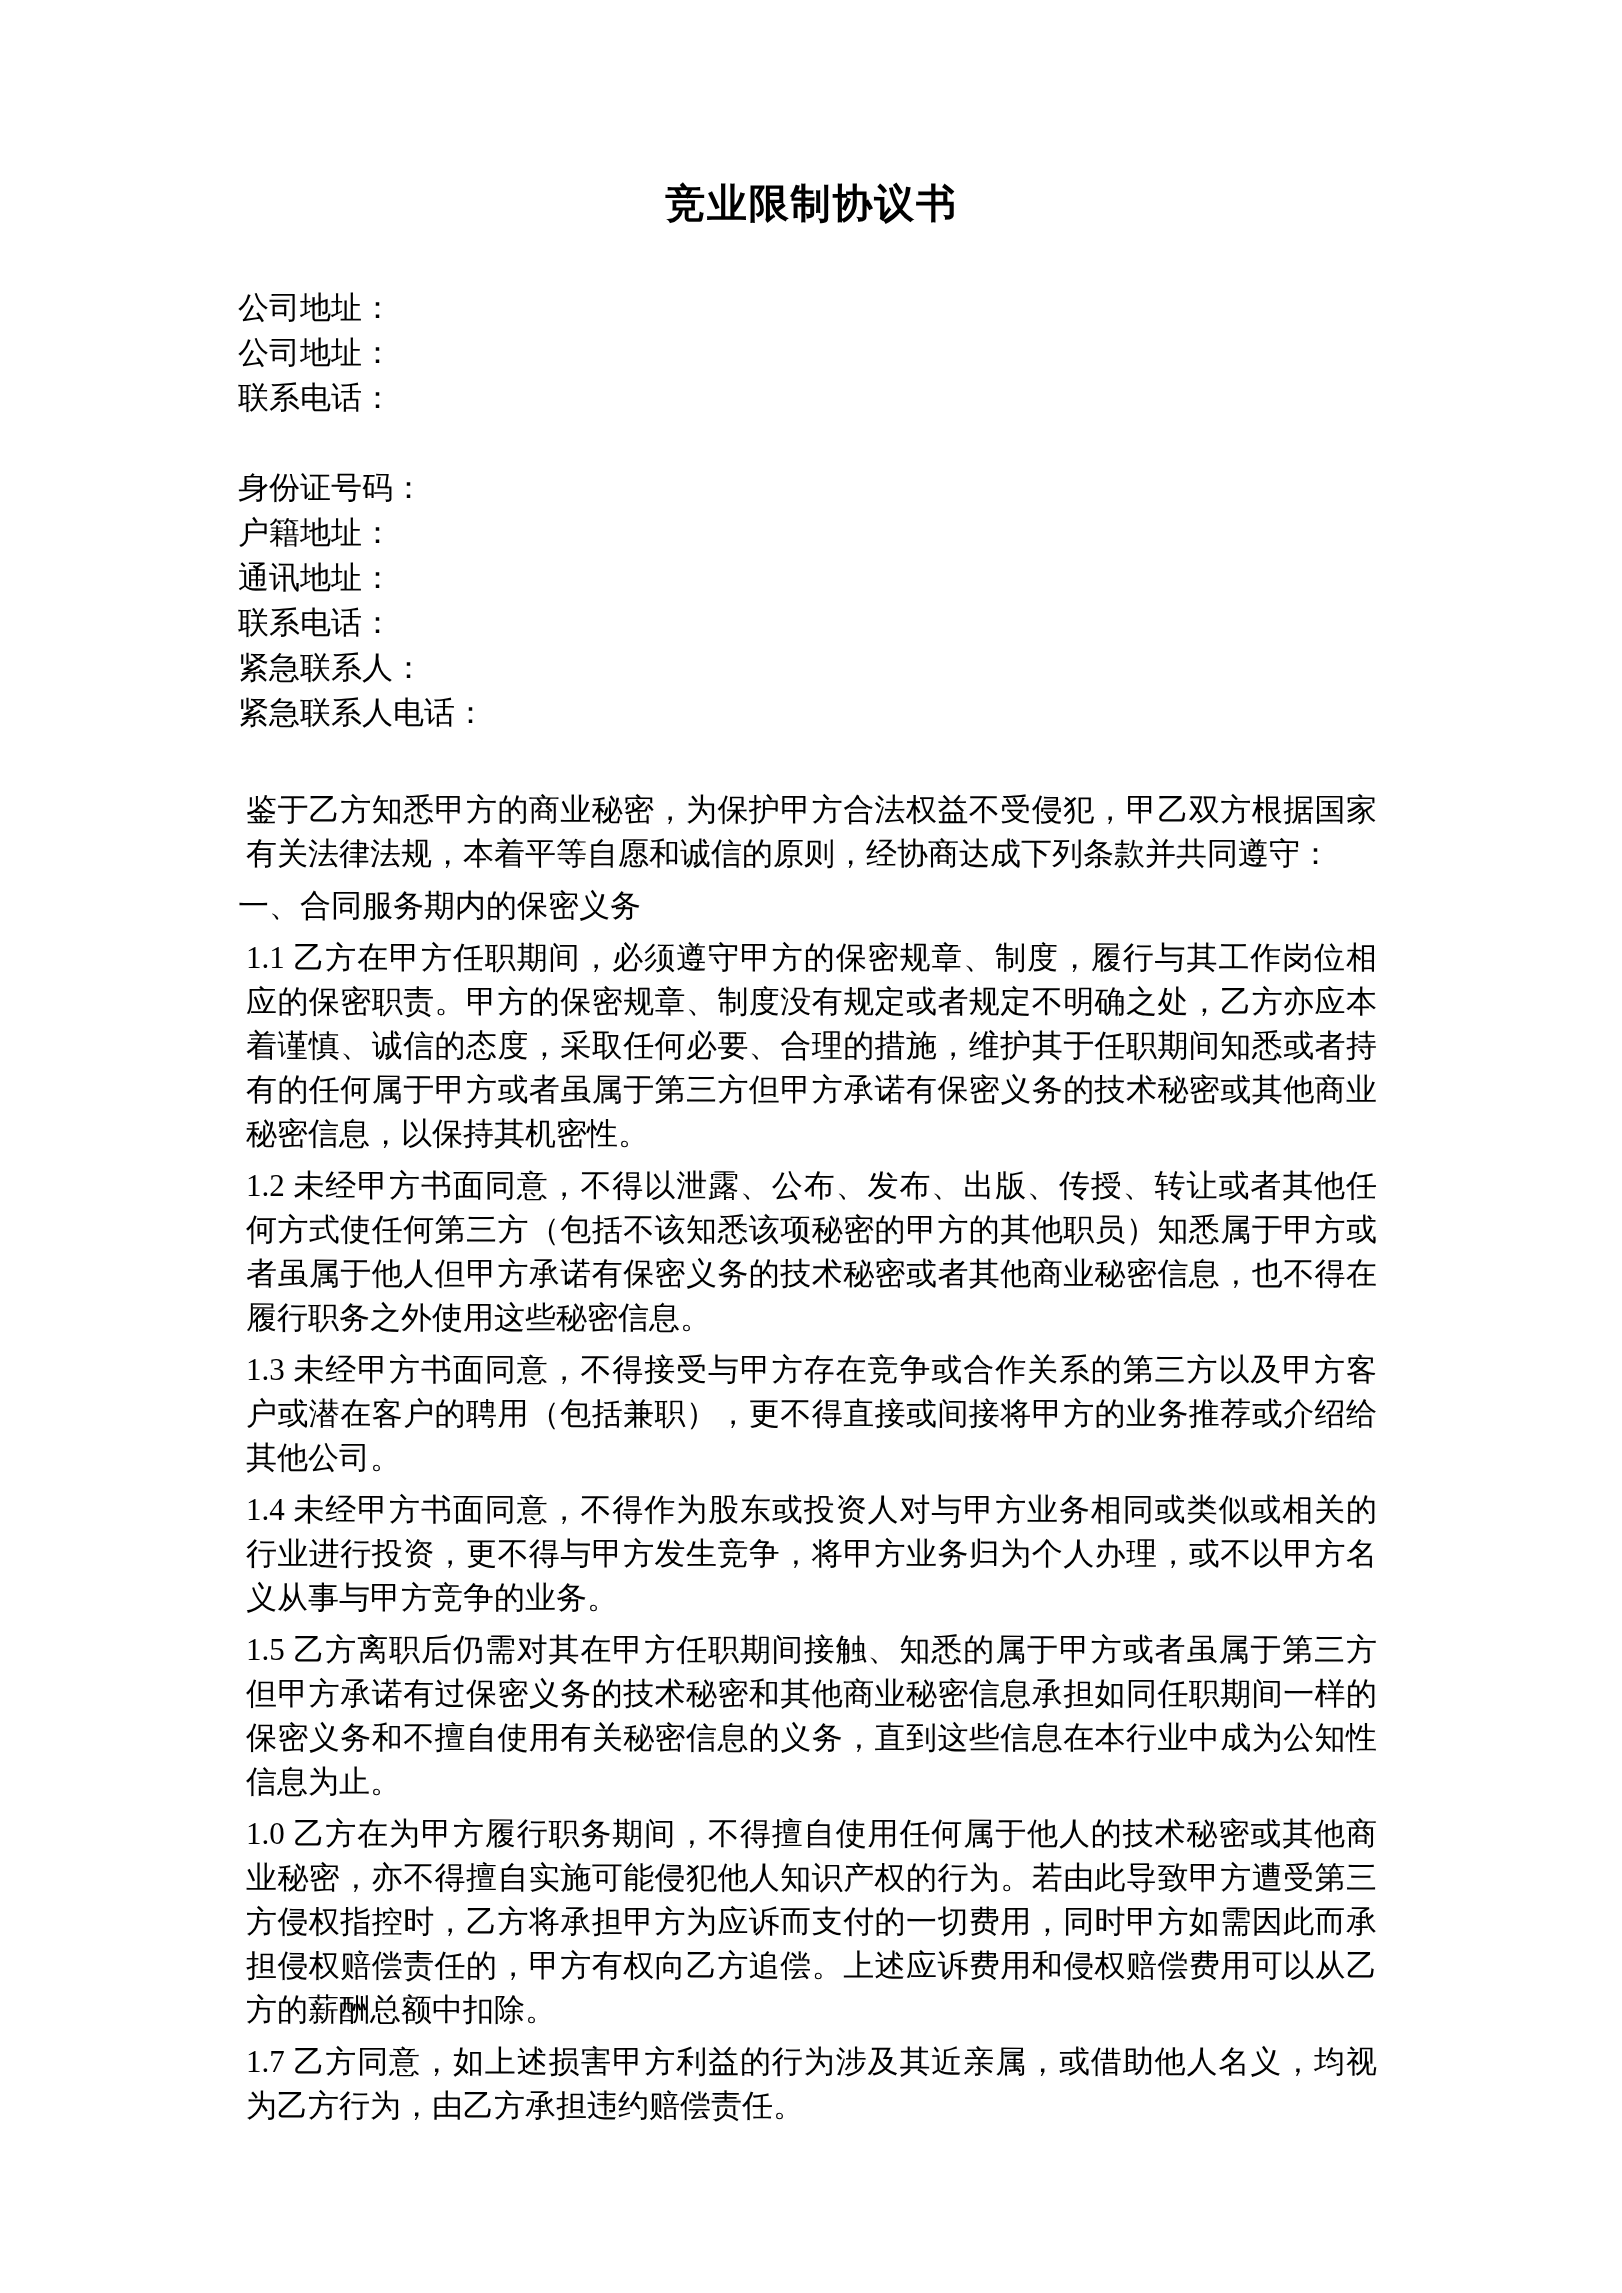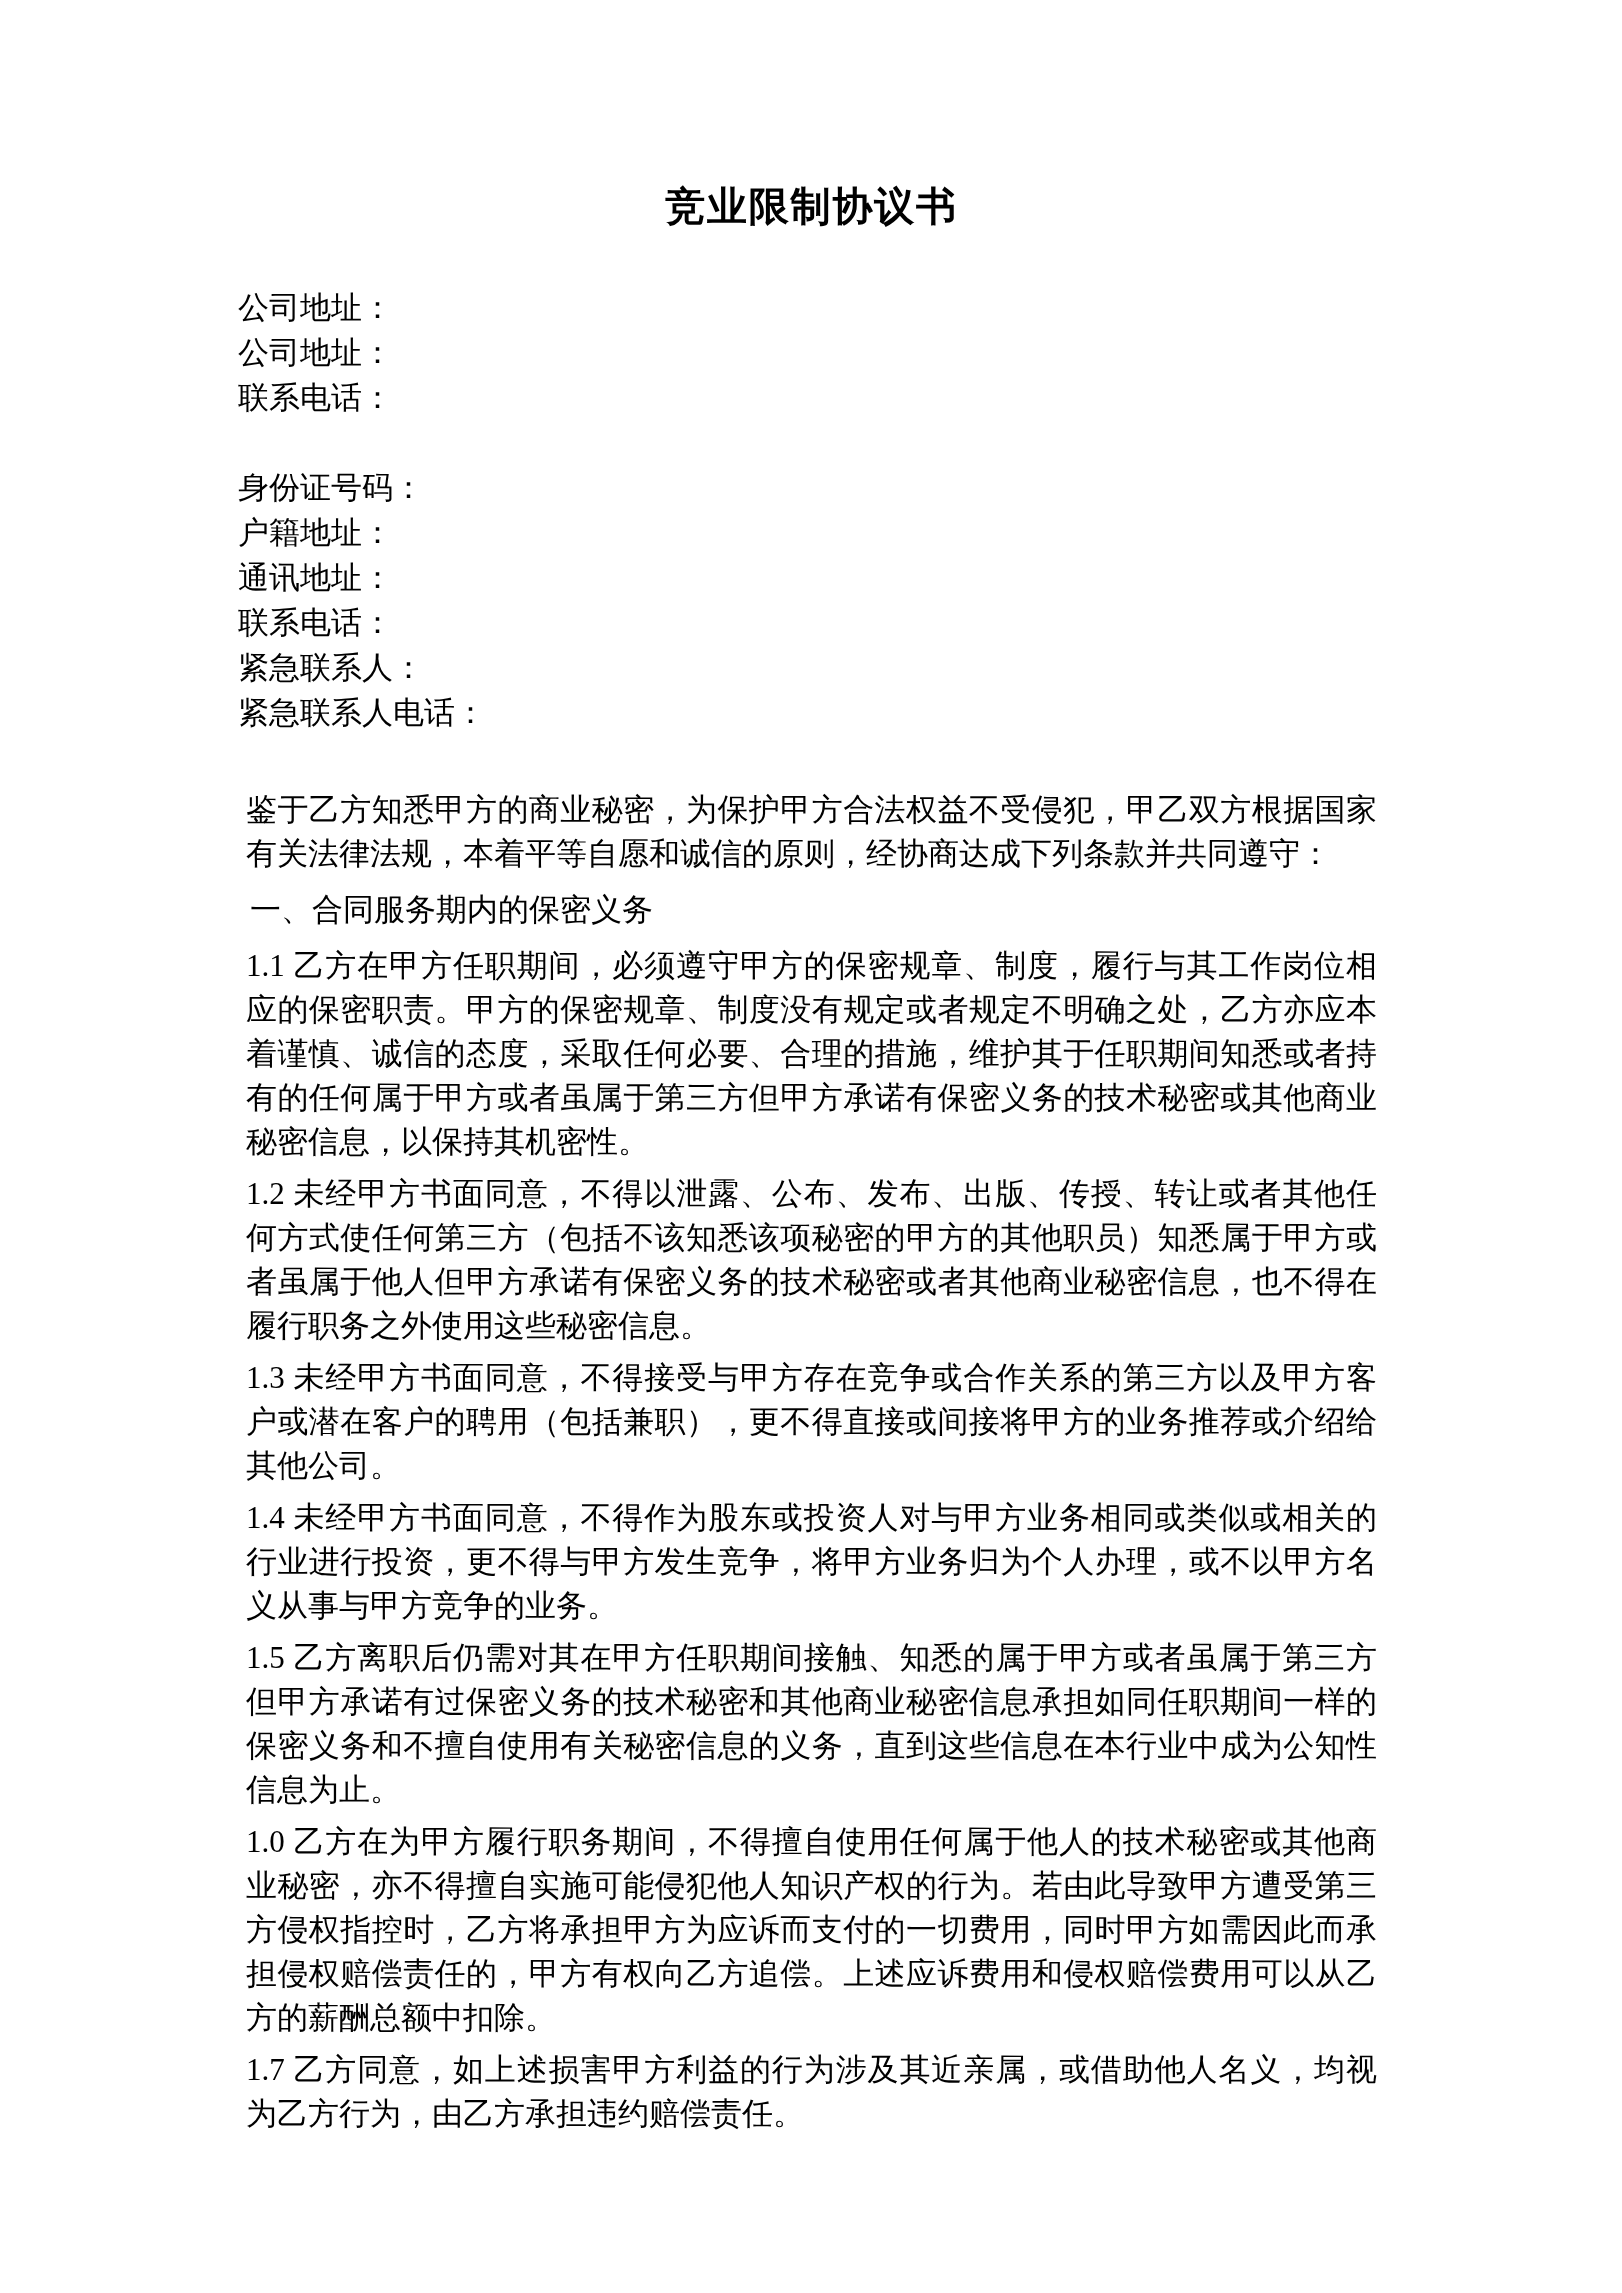--- a/index.html
+++ b/index.html
@@ -20,41 +20,42 @@
     padding: 182px 238px 109px 238px;
     background: #ffffff;
   }
   .doc-title {
     text-align: center;
     font-size: 40px;
     font-weight: bold;
     line-height: 1.25;
     margin: 0 0 53px 0;
     letter-spacing: 1.8px;
+    font-family: Liberation Mono, monospace;
   }
   .info-line {
     font-size: 31px;
     line-height: 45px;
     white-space: pre-wrap;
   }
   .block-gap {
     height: 45px;
   }
   .body-paragraph {
     font-size: 31px;
     line-height: 44px;
     text-align: justify;
     text-justify: inter-ideograph;
     margin: 8px;
     word-break: break-all;
   }
   .section-heading {
     font-size: 31px;
     line-height: 44px;
-    margin: 12px;
+    margin: 0;
     font-weight: normal;
   }
 </style>
 </head>
 <body>
 
 <div class="page">
 
   <h1 class="doc-title">竞业限制协议书</h1>
 

